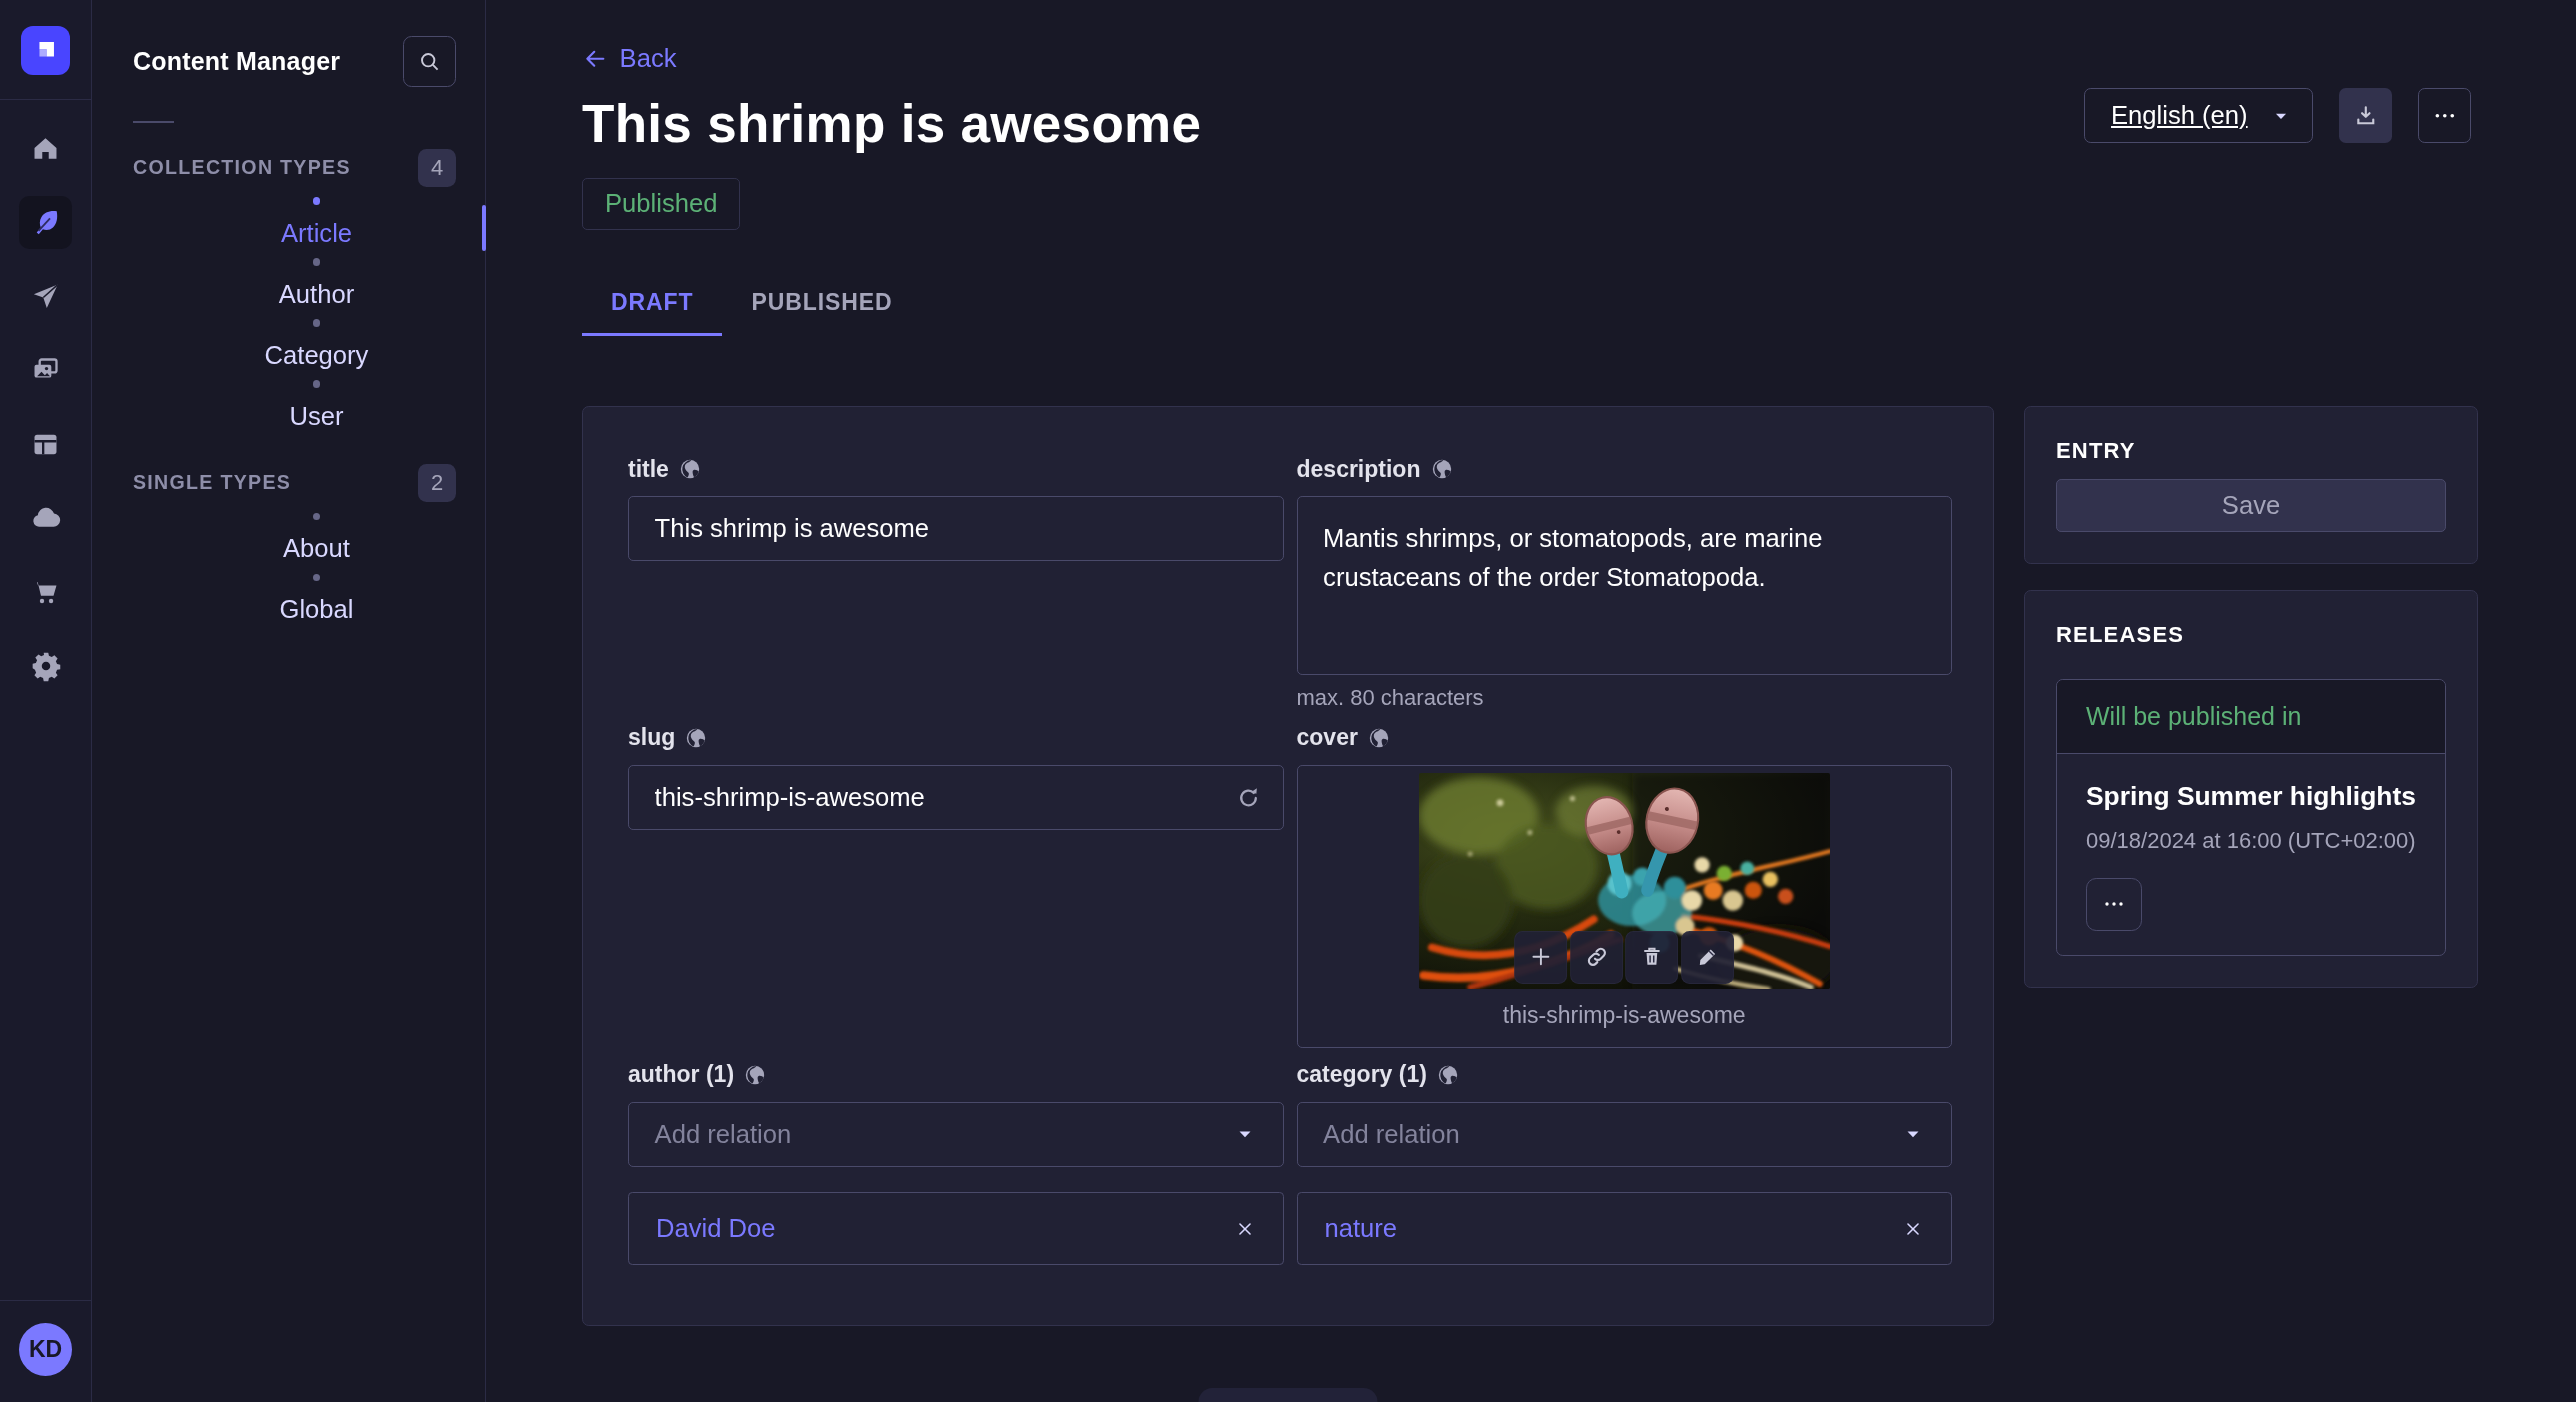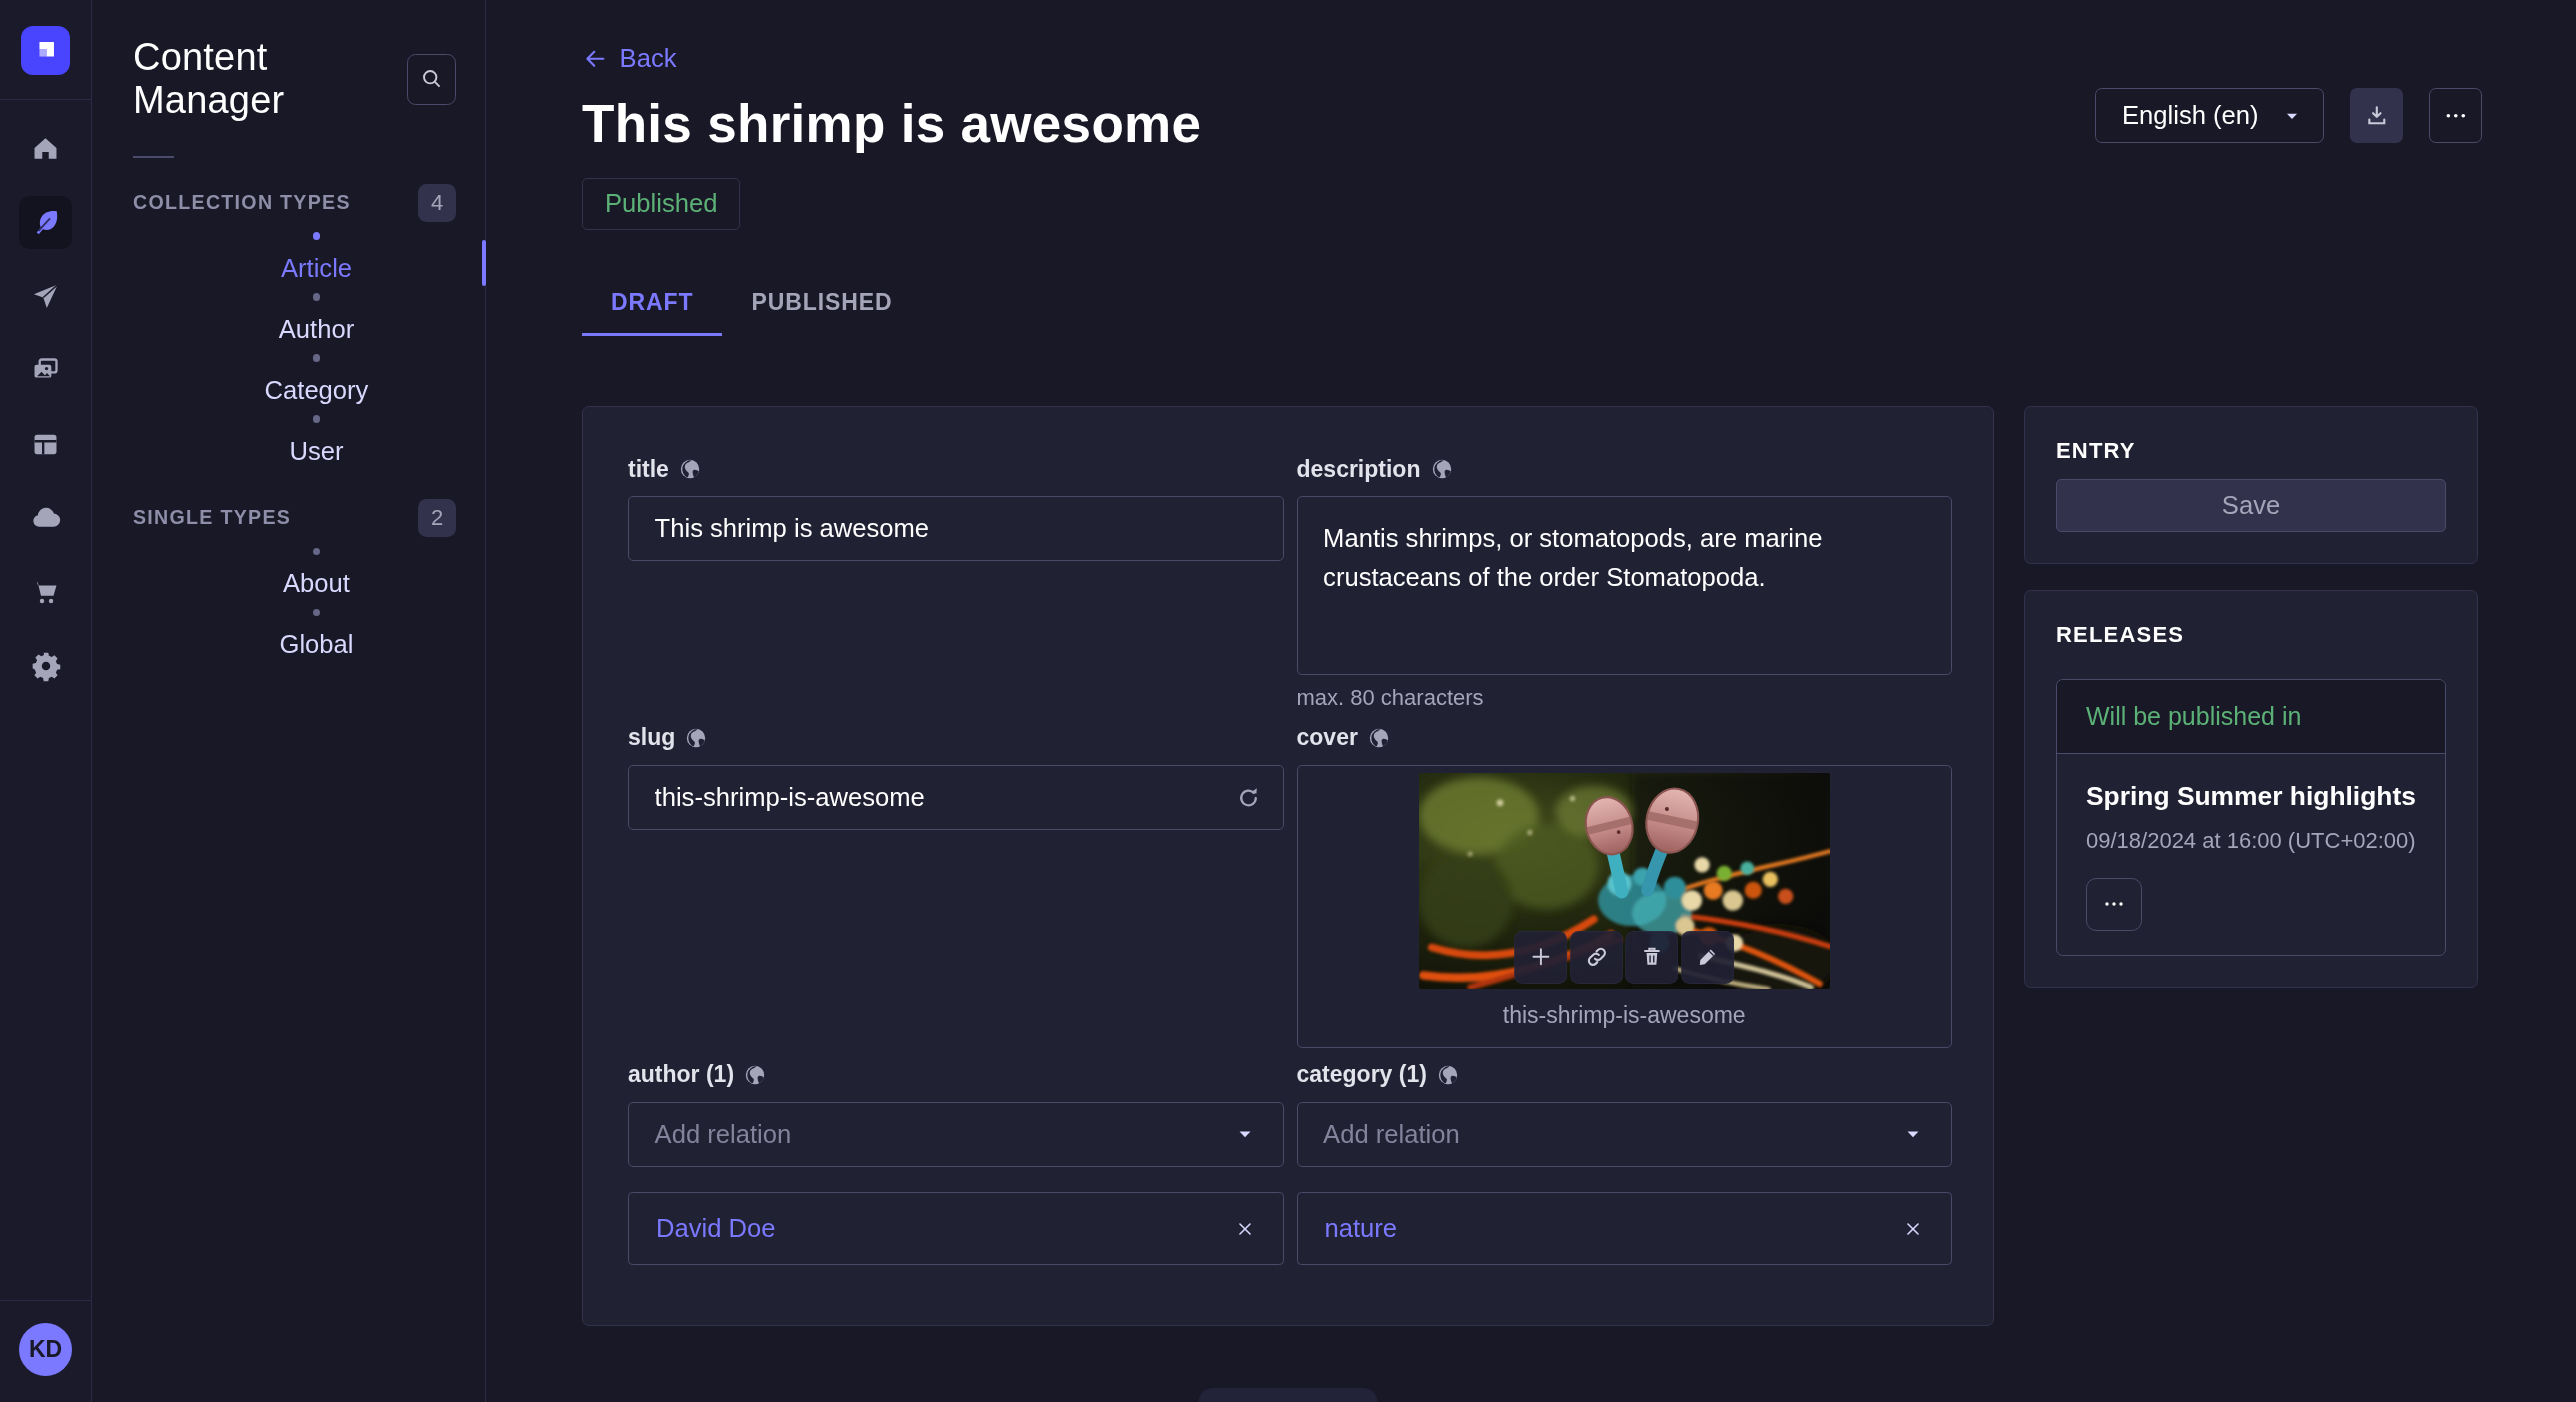--- a/index.html
+++ b/index.html
@@ -23,38 +23,38 @@
   .rail-logo { width:49px; height:49px; background:#4945ff; border-radius:12px; display:flex; align-items:center; justify-content:center; cursor:pointer; }
   .rail-nav { display:flex; flex-direction:column; gap:21px; padding-top:22px; align-items:center; }
   .rail-tile { width:53px; height:53px; border-radius:10.2px; display:flex; align-items:center; justify-content:center; cursor:pointer; }
   .rail-tile.active { background:#13131f; }
   .rail-footer { margin-top:auto; width:100%; border-top:0.9px solid #2b2b45; display:flex; justify-content:center; padding:22px 0 25.6px; }
   .avatar { width:53px; height:53px; border-radius:50%; background:#7b79ff; color:#181826; font-weight:bold; font-size:23px; display:flex; align-items:center; justify-content:center; cursor:pointer; }
 
   
   .subnav { width:394px; height:100%; background:#181826; border-right:0.9px solid #2b2b45; flex:0 0 auto; position:relative; }
   .subnav-head { display:flex; align-items:center; justify-content:space-between; padding:36px 29px 22px 41px; }
-  .subnav-title { font-size:38px; font-weight:400; color:#ffffff; letter-spacing:0.2px; }
+  .subnav-title { font-size:25px; font-weight:700; color:#ffffff; letter-spacing:0.2px; }
   .search-btn { width:53px; height:51px; background:transparent; border:0.9px solid #4a4a6a; border-radius:8.5px; display:flex; align-items:center; justify-content:center; cursor:pointer; }
   .subnav-divider { width:41px; height:1.7px; background:#4a4a6a; margin:12px 0 25.6px 41px; }
   .section { margin-top:22px; }
   .section-head { display:flex; align-items:center; justify-content:space-between; padding:0 29px 0 41px; height:39px; }
   .section-label { font-size:19.6px; font-weight:700; letter-spacing:1.3px; color:#8e8ea9; }
   .count-badge { min-width:38px; height:38px; background:#32324d; border-radius:8.5px; color:#a5a5ba; font-size:22px; display:flex; align-items:center; justify-content:center; padding:0 8.5px; }
   .subnav ul { list-style:none; margin-top:10.2px; }
   .subnav li { position:relative; height:61px; display:flex; align-items:center; gap:13.6px; padding-left:56px; font-size:25.6px; color:#d9d8ff; cursor:pointer;flex-direction:column; }
   .subnav li .bullet { width:7.7px; height:7.7px; border-radius:50%; background:#666687; flex:0 0 auto; }
   .subnav li.active { color:#7b79ff; }
   .subnav li.active .bullet { background:#7b79ff; }
   .subnav li.active::after { content:""; position:absolute; right:-0.9px; top:7.7px; bottom:7.7px; width:4.3px; border-radius:2.6px; background:#7b79ff; }
 
   
   .main { flex:1; position:relative; padding:44px 94px 0 96px; }
   .back { display:inline-flex; align-items:center; gap:12px; color:#7b79ff; font-size:25.6px; text-decoration:none; cursor:pointer; }
-  .head-actions { position:absolute; top:88px; right:94px; display:flex; gap:26px; }
+  .head-actions { position:absolute; top:88px; right:105px; display:flex; gap:26px;text-decoration:underline; }
   .locale-select { height:55px; min-width:215px; border:0.9px solid #4a4a6a; border-radius:6.8px; display:flex; align-items:center; justify-content:space-between; gap:22px; padding:0 20.4px 0 25.6px; font-size:25.6px; color:#ffffff; cursor:pointer; background:transparent; }
   .sq-btn { width:53px; height:55px; border-radius:6.8px; display:flex; align-items:center; justify-content:center; cursor:pointer; border:0.9px solid transparent; }
   .sq-btn.filled { background:#32324d; }
   .sq-btn.outline { background:transparent; border-color:#4a4a6a; }
   .page-title { font-size:53px; font-weight:700; letter-spacing:0.3px; margin-top:19px; color:#ffffff; }
   .status-badge { display:inline-block; margin-top:24px; padding:10.2px 22px; border:0.9px solid #32324d; border-radius:5.1px; color:#5cb176; font-size:25.6px; }
   .tabs { display:flex; margin-top:43px; }
   .tab { height:63px; padding:0 29px; display:flex; align-items:center; font-size:23px; font-weight:700; letter-spacing:0.9px; color:#a5a5ba; border-bottom:3.4px solid transparent; cursor:pointer; }
   .tab.active { color:#7b79ff; border-bottom-color:#7b79ff; }
 

